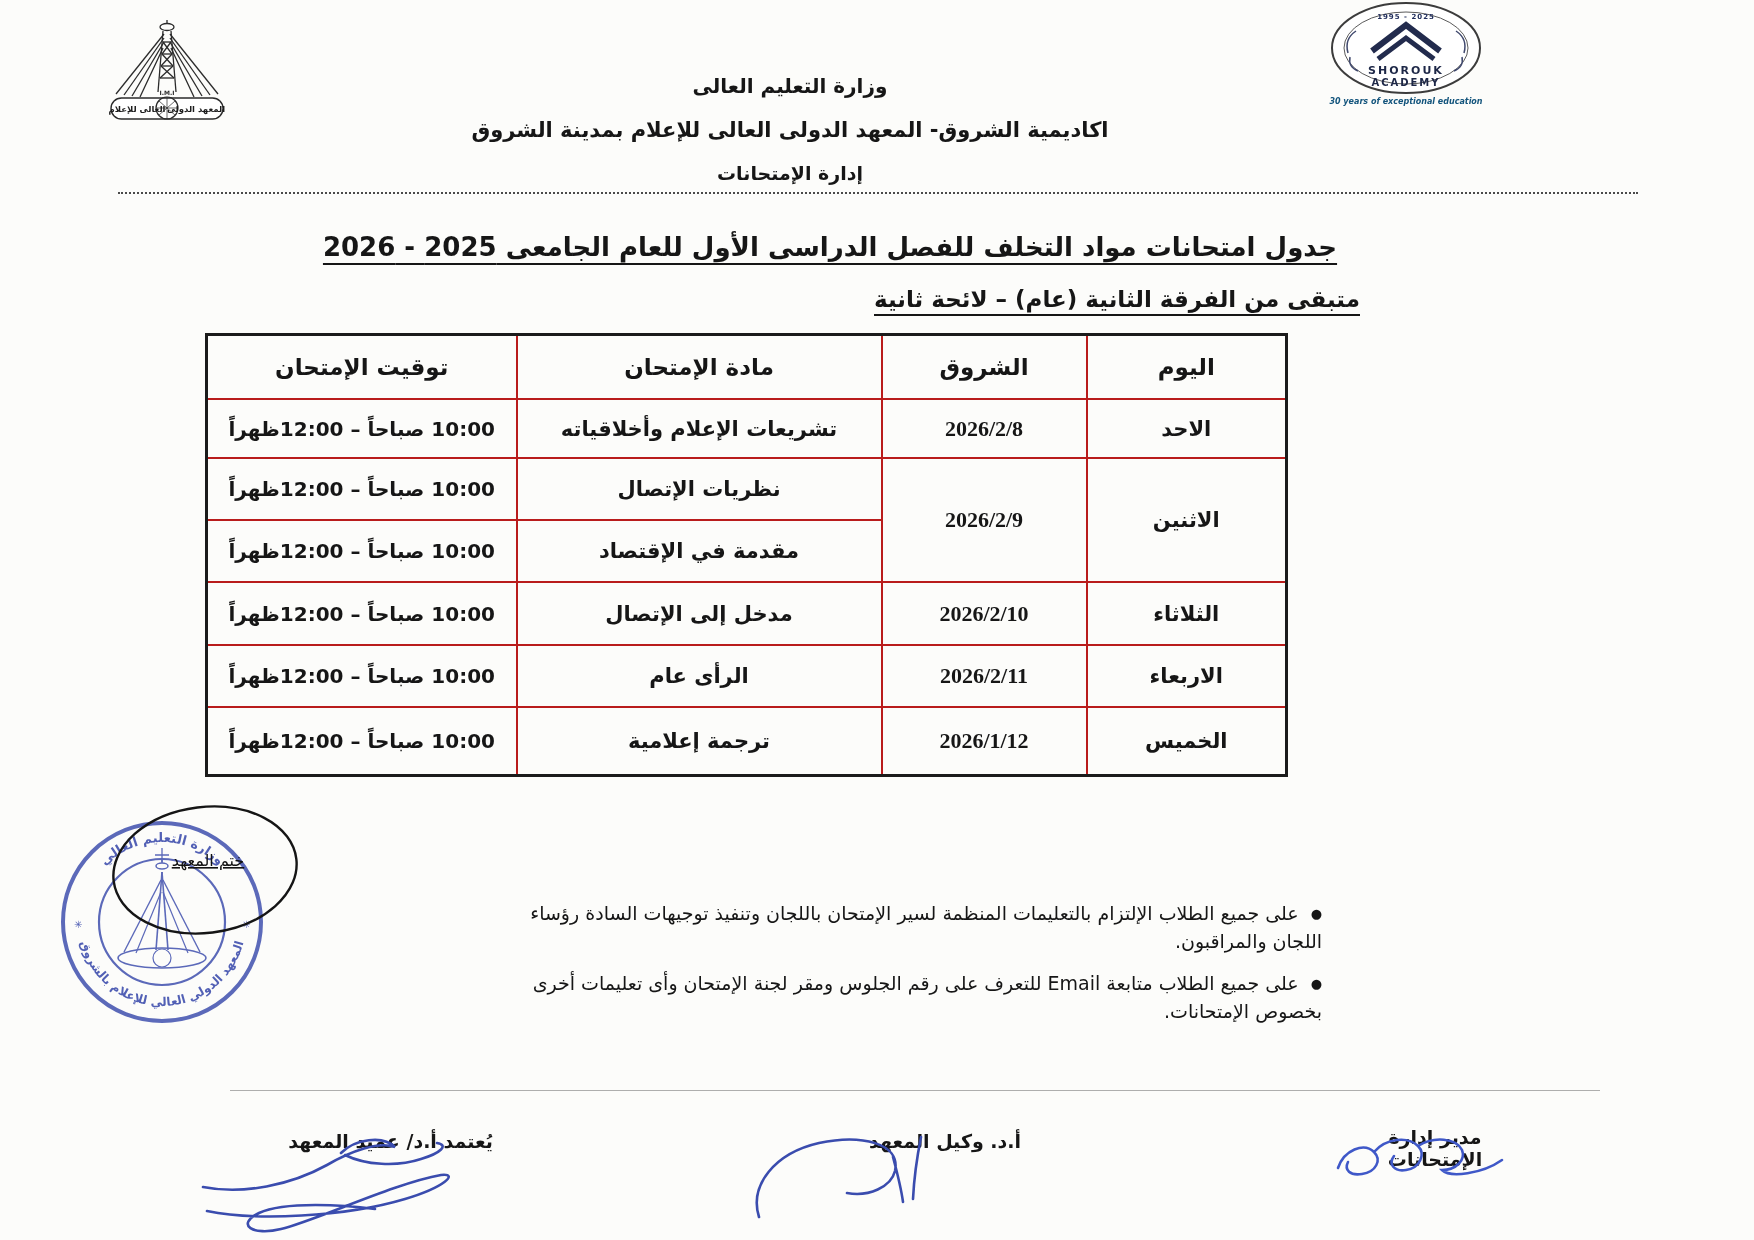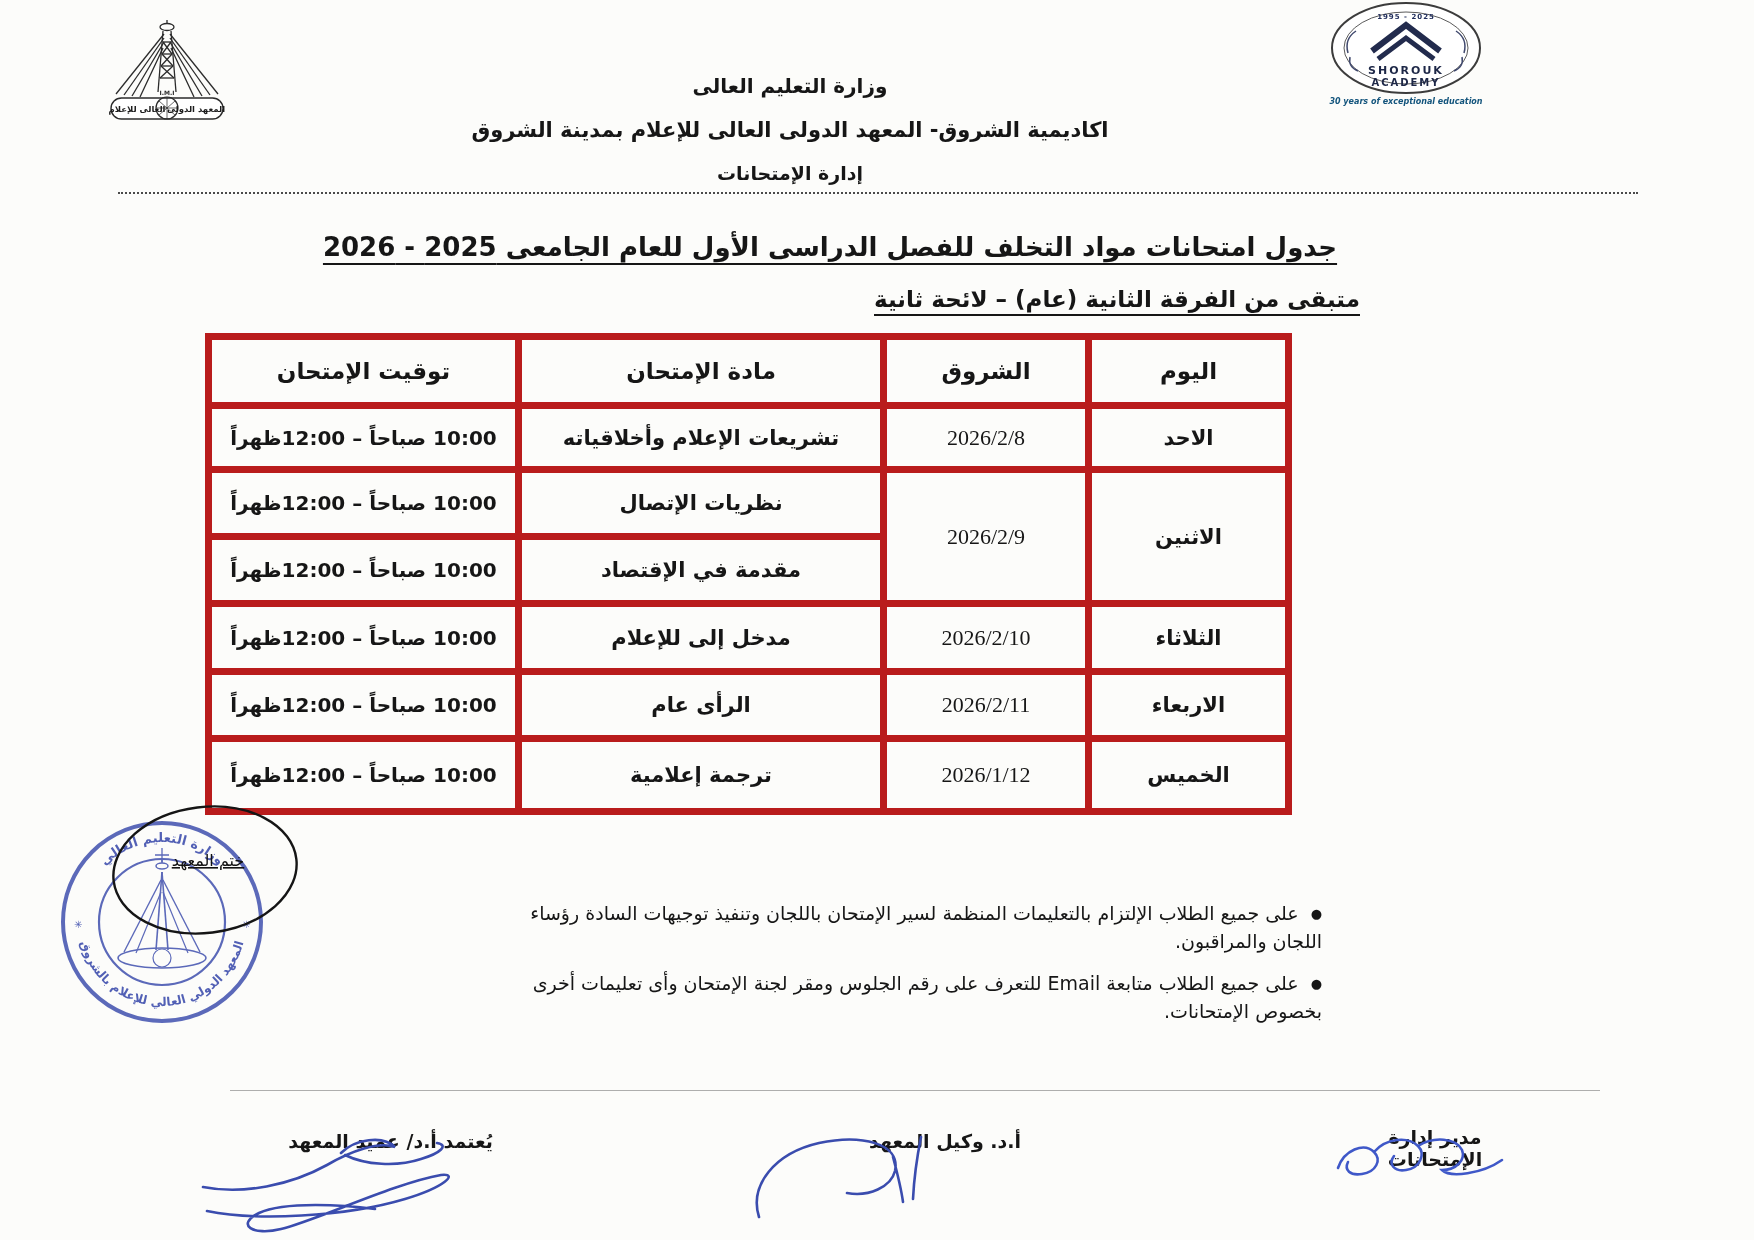--- a/index.html
+++ b/index.html
@@ -19,29 +19,29 @@
   .dotline{top:192px;left:118px;width:1520px;border-top:2px dotted #4a4a4a;height:0;}
 
   .title{top:232px;left:300px;width:1060px;text-align:center;font-weight:bold;font-size:26px;
          text-decoration:underline;text-decoration-thickness:2px;text-underline-offset:7px;}
   .subtitle{top:286px;left:300px;width:1060px;font-weight:bold;font-size:23px;
          text-decoration:underline;text-decoration-thickness:2px;text-underline-offset:7px;}
 
   
   .sched{left:205px;top:333px;}
   table{border-collapse:collapse;table-layout:fixed;direction:rtl;}
-  td,th{border:7px solid #b91c1c;text-align:center;vertical-align:middle;
+  td,th{border:2px solid #b91c1c;text-align:center;vertical-align:middle;
         font-weight:bold;padding:0;overflow:hidden;}
   table{border:3px solid #1b1b1b;}
   col.c-day{width:200px;} col.c-date{width:205px;} col.c-subj{width:365px;} col.c-time{width:310px;}
   .hrow th{height:62px;font-size:23px;}
   .r1 td{height:57px;} .r2 td{height:60px;} .r3 td{height:60px;}
   .r4 td{height:61px;} .r5 td{height:60px;} .r6 td{height:66px;}
   td.day{font-size:21px;}
-  td.date{font-size:22px;font-family:"Liberation Serif","DejaVu Serif",serif;font-weight:normal;direction:ltr;}
+  td.date{font-size:22px;font-family:"Liberation Serif","DejaVu Serif",serif;font-weight:bold;direction:ltr;}
   td.subj{font-size:21px;}
   td.time{font-size:20px;}
 
   
   .notes{top:896px;right:432px;width:830px;direction:rtl;text-align:right;
          list-style:none;margin:0;padding:0;font-size:19px;line-height:1.45;}
   .notes li{margin:4px 0 15px 0;}
   .bullet{display:inline-block;font-size:13px;vertical-align:2px;margin-inline-end:12px;}
 
   
@@ -146,21 +146,21 @@
       <td class="subj">نظريات الإتصال</td>
       <td class="time">10:00 صباحاً – 12:00ظهراً</td>
     </tr>
     <tr class="r3">
       <td class="subj">مقدمة في الإقتصاد</td>
       <td class="time">10:00 صباحاً – 12:00ظهراً</td>
     </tr>
     <tr class="r4">
       <td class="day">الثلاثاء</td>
       <td class="date">2026/2/10</td>
-      <td class="subj">مدخل إلى للإعلام</td>
+      <td class="subj">مدخل إلى الإتصال</td>
       <td class="time">10:00 صباحاً – 12:00ظهراً</td>
     </tr>
     <tr class="r5">
       <td class="day">الاربعاء</td>
       <td class="date">2026/2/11</td>
       <td class="subj">الرأى عام</td>
       <td class="time">10:00 صباحاً – 12:00ظهراً</td>
     </tr>
     <tr class="r6">
       <td class="day">الخميس</td>

